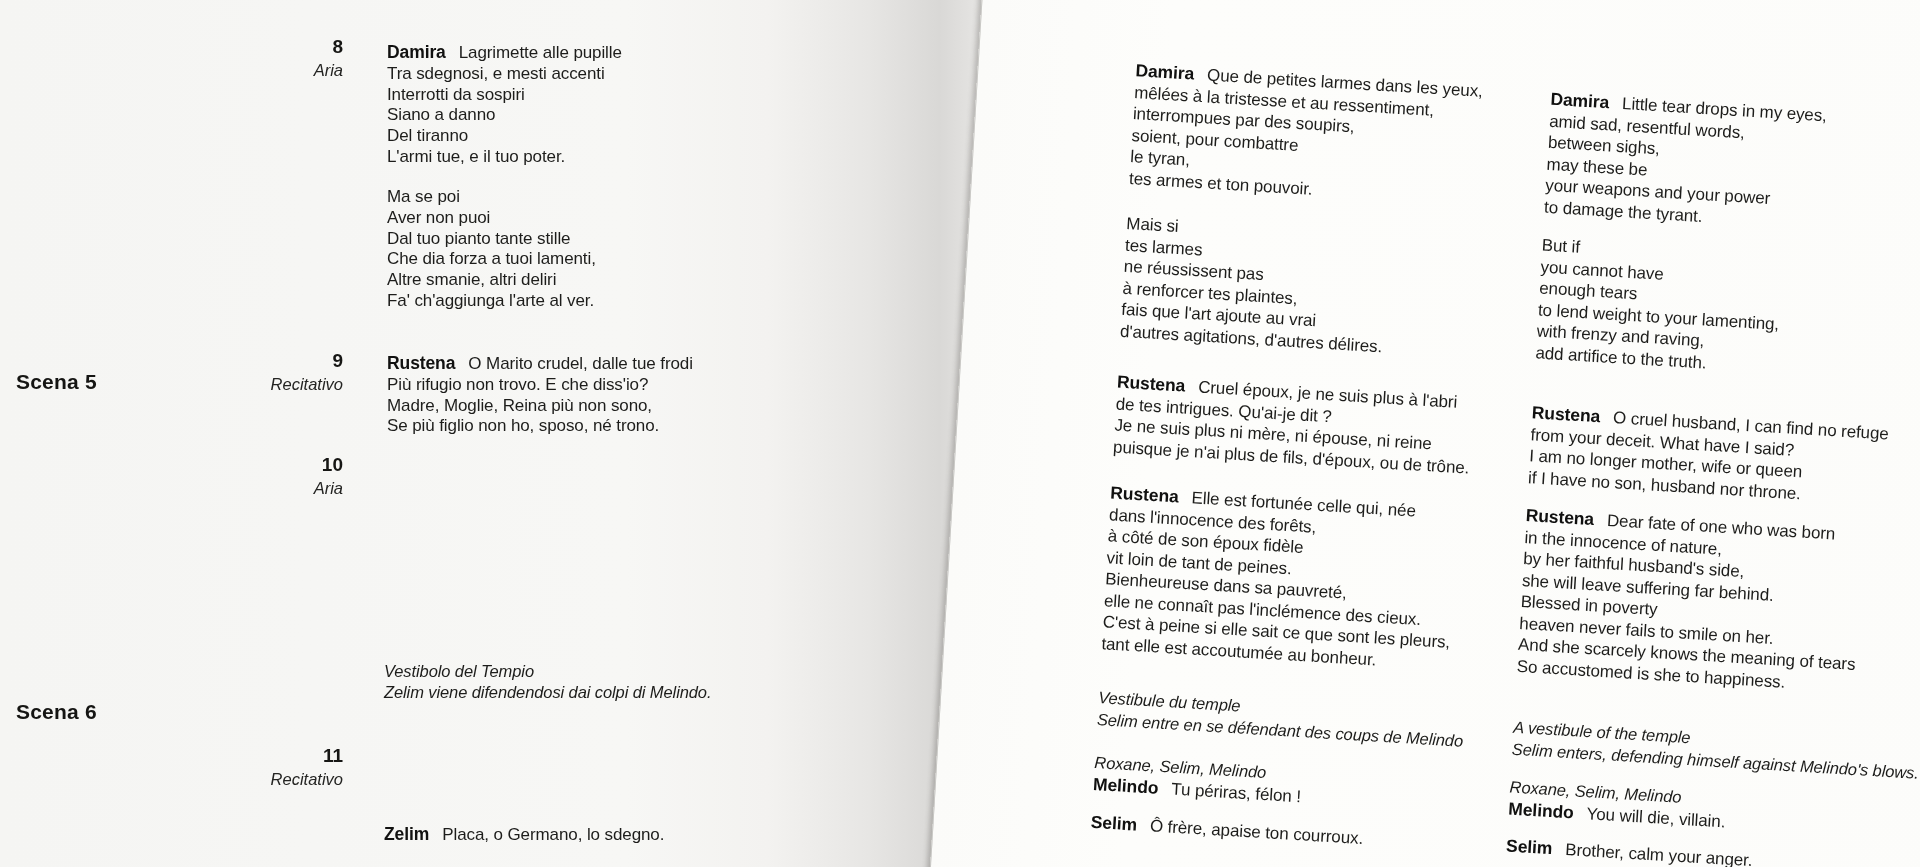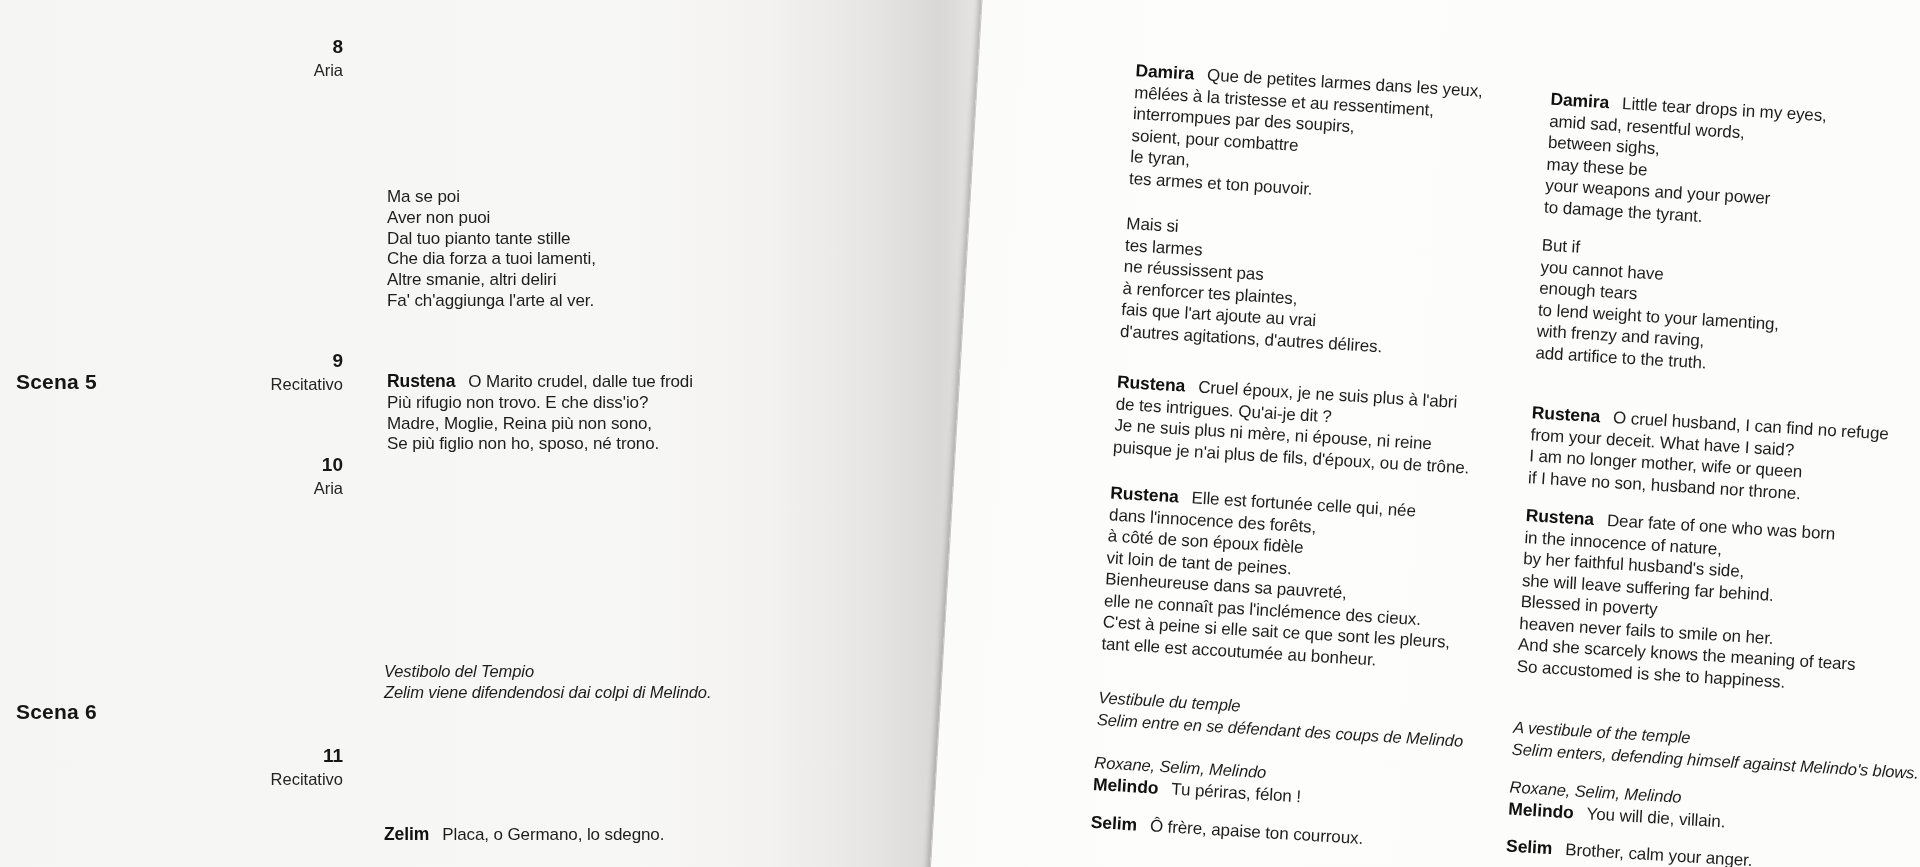--- a/index.html
+++ b/index.html
@@ -25,21 +25,21 @@
     border-left:1px solid #c9c8c5;
   }
   .scena{
     position:absolute;left:16px;
     font-size:21px;font-weight:bold;letter-spacing:0.2px;color:#151513;margin-top:48px;
   }
   .cue-meta{
     position:absolute;left:160px;width:183px;text-align:right;
   }
   .cue-number{font-size:19px;font-weight:bold;line-height:26px;color:#161614;}
-  .cue-label{font-size:16.5px;line-height:21px;color:#242422;}
+  .cue-label{font-size:16.5px;font-style:italic;line-height:21px;color:#242422;}
   .speech,.stanza,.stage,.castblock{
     position:absolute;margin:0;
     font-size:17px;line-height:20.8px;letter-spacing:-0.1px;
   }
   .lines{white-space:pre;}
   .speaker{font-weight:bold;font-size:17.5px;margin-right:13px;color:#111110;}
   .stage,.cast{font-style:italic;font-size:16.5px;}
   .col{position:absolute;}
   .col .speech,.col .stanza,.col .stage,.col .castblock{line-height:21.5px;}
   .castblock .cast{display:block;font-style:italic;white-space:pre;}
@@ -52,32 +52,38 @@
 
   <div class="page page-left">
 
     <div class="scena" style="top:322px">Scena 5</div>
     <div class="scena" style="top:652px">Scena 6</div>
 
     <div class="cue-meta" style="top:34px">
       <div class="cue-number">8</div>
       <div class="cue-label">Aria</div>
     </div>
+    <p class="speech" style="left:387px;top:42px"><b class="speaker">Damira</b><span class="lines">Lagrimette alle pupille
+Tra sdegnosi, e mesti accenti
+Interrotti da sospiri
+Siano a danno
+Del tiranno
+L'armi tue, e il tuo poter.</span></p>
     <p class="stanza" style="left:387px;top:187px"><span class="lines">Ma se poi
 Aver non puoi
 Dal tuo pianto tante stille
 Che dia forza a tuoi lamenti,
 Altre smanie, altri deliri
 Fa' ch'aggiunga l'arte al ver.</span></p>
 
     <div class="cue-meta" style="top:348px">
       <div class="cue-number">9</div>
       <div class="cue-label">Recitativo</div>
     </div>
-    <p class="speech" style="left:387px;top:371px"><b class="speaker">Rustena</b><span class="lines">O Marito crudel, dalle tue frodi
+    <p class="speech" style="left:387px;top:353px"><b class="speaker">Rustena</b><span class="lines">O Marito crudel, dalle tue frodi
 Più rifugio non trovo. E che diss'io?
 Madre, Moglie, Reina più non sono,
 Se più figlio non ho, sposo, né trono.</span></p>
 
     <div class="cue-meta" style="top:452px">
       <div class="cue-number">10</div>
       <div class="cue-label">Aria</div>
     </div>
 
     <p class="stage" style="left:384px;top:661px"><span class="lines">Vestibolo del Tempio

